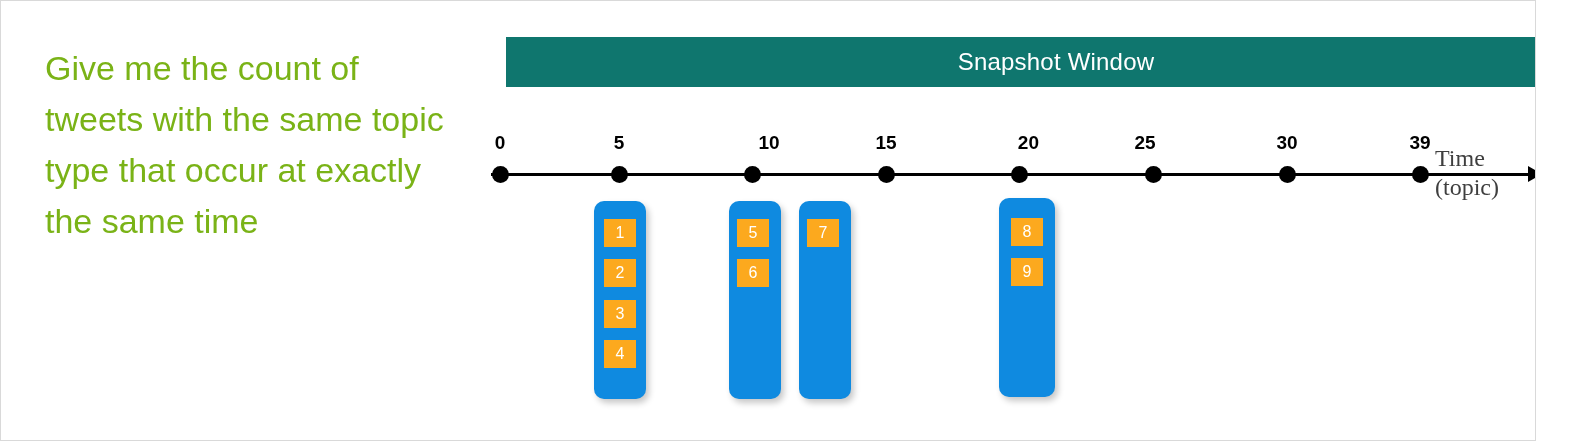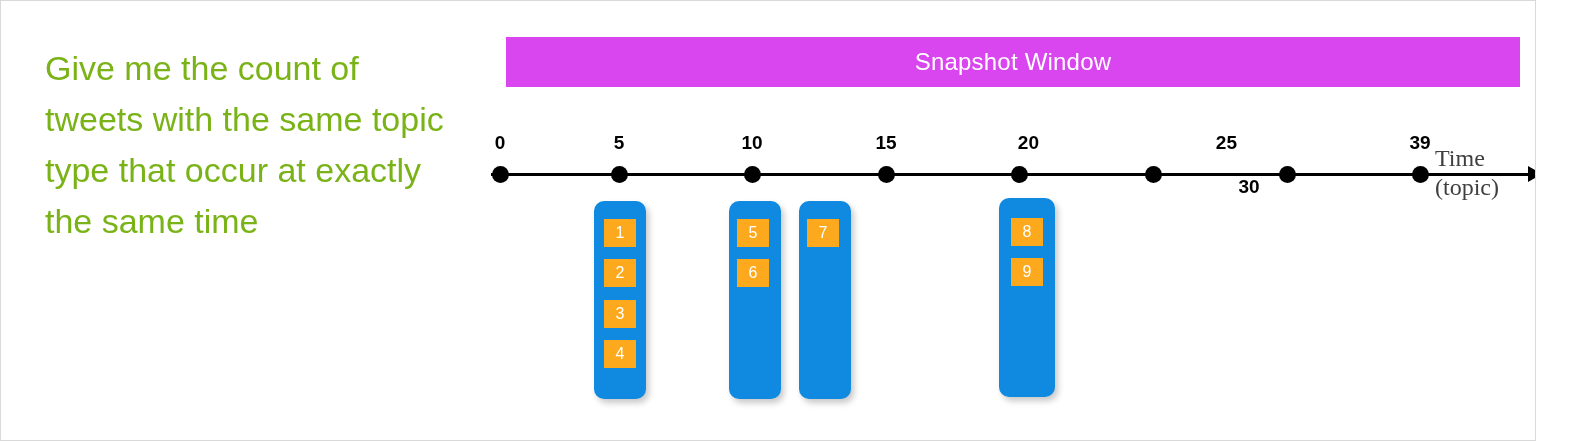--- a/index.html
+++ b/index.html
@@ -32,24 +32,25 @@
     letter-spacing: 0px;
   }
 
   
   #snapshot-banner {
     position: absolute;
     left: 505px;
     top: 36px;
     width: 1014px;
     height: 50px;
-    background: #d946ef;
+    background: #0f766e;
     display: flex;
     align-items: center;
     justify-content: center;
+    padding-left: 43px;
   }
   #snapshot-banner .banner-label {
     color: #ffffff;
     font-size: 24px;
     font-family: "Liberation Sans", sans-serif;
     letter-spacing: 0.2px;
   }
 
   
   #timeline {
@@ -145,29 +146,29 @@
     <span class="t-line">Time</span>
     <span class="t-line">(topic)</span>
   </div>
 
   <div id="dynamic-layer">
       <div class="tick" style="left: 491px;"></div>
       <div class="tick-label" style="left: 479px;">0</div>
       <div class="tick" style="left: 610px;"></div>
       <div class="tick-label" style="left: 598px;">5</div>
       <div class="tick" style="left: 743px;"></div>
-      <div class="tick-label" style="left: 731px;">10</div>
+      <div class="tick-label" style="left: 748px;">10</div>
       <div class="tick" style="left: 877px;"></div>
       <div class="tick-label" style="left: 865px;">15</div>
       <div class="tick" style="left: 1010px;"></div>
       <div class="tick-label" style="left: 998px; text-align: right;">20</div>
       <div class="tick" style="left: 1144px;"></div>
-      <div class="tick-label" style="left: 1196px; text-align: right;">25</div>
+      <div class="tick-label" style="left: 1124px;">25</div>
       <div class="tick" style="left: 1278px;"></div>
-      <div class="tick-label" style="left: 1228px; margin-top: 44px;">30</div>
+      <div class="tick-label" style="left: 1266px;">30</div>
       <div class="tick" style="left: 1411px;"></div>
       <div class="tick-label" style="left: 1399px;">39</div>
       <div class="group-bar" style="left: 593px; top: 200px; width: 52px; height: 198px;">
         <div class="item-box" style="left: 10px; top: 18px; width: 32px; height: 28px;">1</div>
         <div class="item-box" style="left: 10px; top: 58px; width: 32px; height: 28px;">2</div>
         <div class="item-box" style="left: 10px; top: 99px; width: 32px; height: 28px;">3</div>
         <div class="item-box" style="left: 10px; top: 139px; width: 32px; height: 28px;">4</div>
       </div>
       <div class="group-bar" style="left: 728px; top: 200px; width: 52px; height: 198px;">
         <div class="item-box" style="left: 8px; top: 18px; width: 32px; height: 28px;">5</div>

